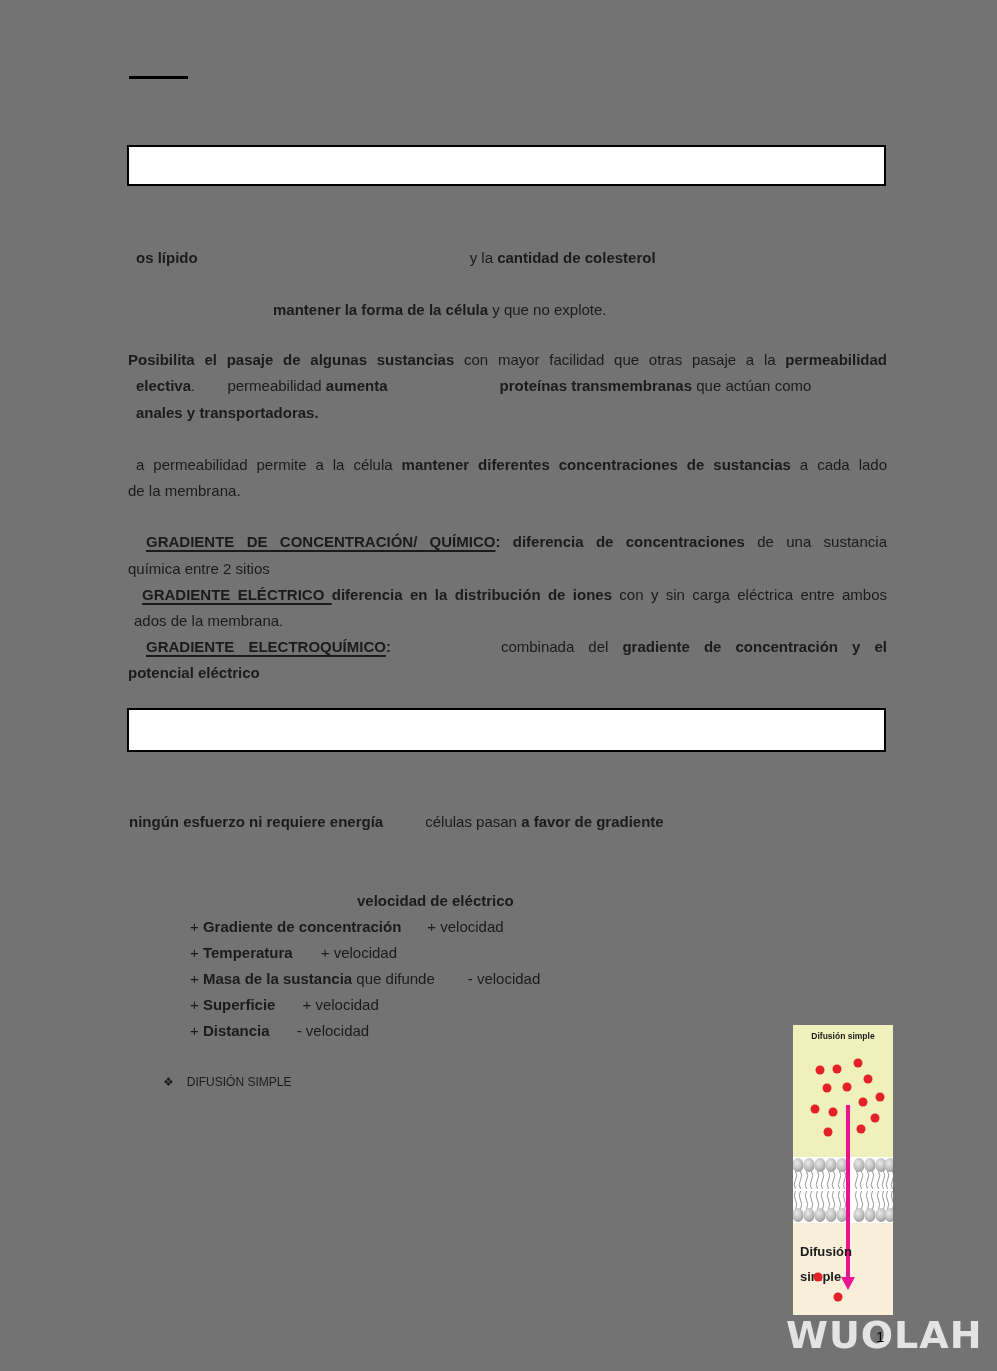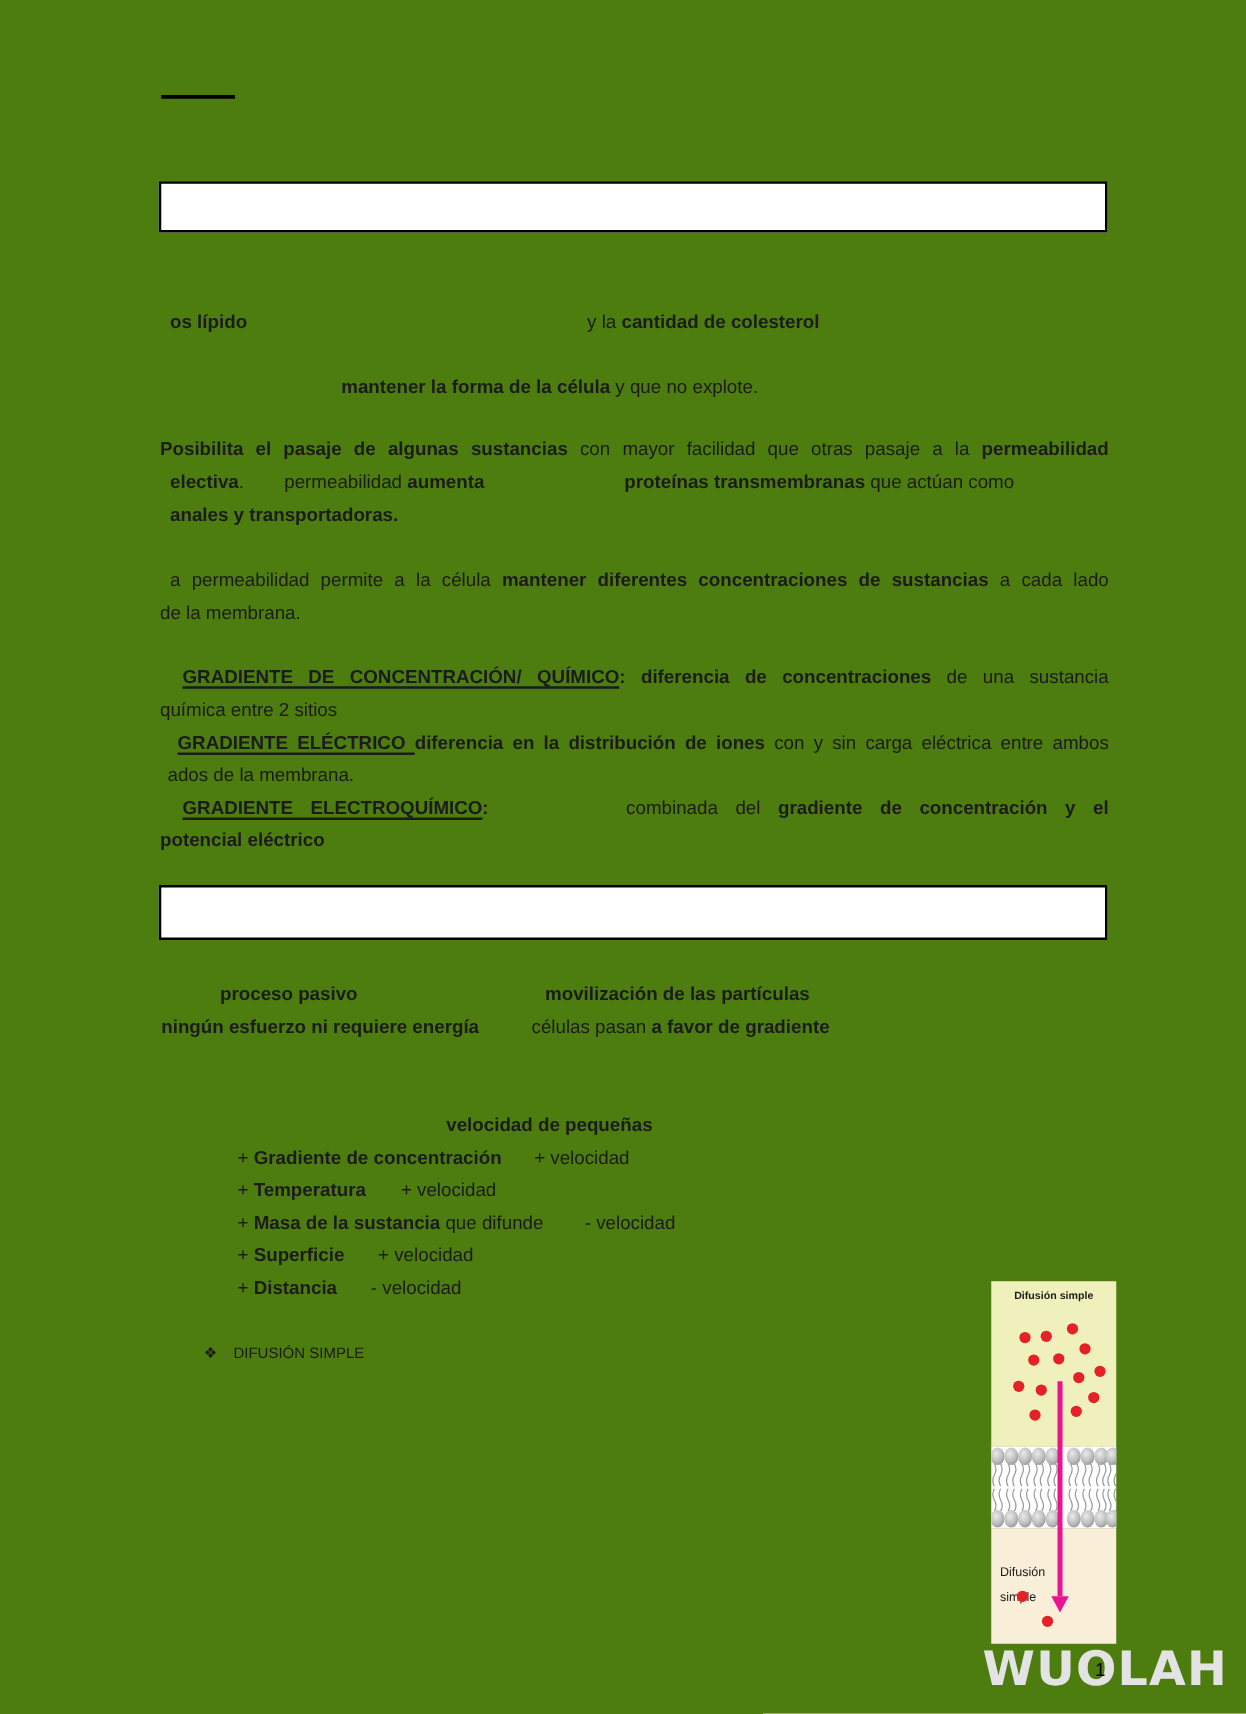--- a/index.html
+++ b/index.html
@@ -1,19 +1,19 @@
 <!DOCTYPE html>
 <html><head>
 <meta charset="utf-8">
 <style>
   * { margin:0; padding:0; box-sizing:border-box; }
   html,body { background:#ffffff; }
   .page {
     position:relative; width:997px; height:1371px; margin:0 auto;
-    background:#4d7c0f; color:#1b1b1b; overflow:hidden;
+    background:#737373; color:#1b1b1b; overflow:hidden;
     font-family:"Liberation Sans", sans-serif;
     padding-left:28px;
   }
   .line {
     position:absolute; left:128px; width:759px;
     font-size:15px; line-height:26px; white-space:nowrap;
   }
   .jline { white-space:normal; text-align:justify; text-align-last:justify; }
   .b { font-weight:700; }
   .u { text-decoration:underline; text-decoration-thickness:1.5px; text-underline-offset:3px; }
@@ -25,22 +25,22 @@
   .figure { position:absolute; left:793px; top:1025px; width:100px; height:290px; }
   .fig-top    { position:absolute; top:0;    left:0; right:0; height:132px; background:#eff0bb; }
   .fig-mem    { position:absolute; top:132px;left:0; right:0; height:66px;  background:#ffffff; }
   .fig-bottom { position:absolute; top:198px;left:0; right:0; height:92px;  background:#f9eed8; }
   .fig-mem svg { position:absolute; inset:0; width:100%; height:100%; }
   .fig-title {
     position:absolute; top:6px; left:0; width:100%; text-align:center;
     font-size:8.5px; font-weight:700; letter-spacing:0; color:#1b1b1b;
   }
   .fig-label {
-    position:absolute; top:224px; left:7px;
-    font-size:10px; font-weight:400; line-height:1.95; color:#1b1b1b;
+    position:absolute; top:214px; left:7px;
+    font-size:13px; font-weight:700; line-height:1.95; color:#1b1b1b;
   }
   .dot {
     position:absolute; width:9px; height:9px; border-radius:50%;
     background:#e32126; transform:translate(-50%,-50%);
   }
   .arrow {
     position:absolute; left:55px; top:80px; width:4px; height:172px;
     background:#ec1390; transform:translateX(-50%);
   }
   .arrow::after {
@@ -107,29 +107,26 @@
   </div>
   <div class="line jline" style="top:634px; padding-left:18px;">
     <span class="b u">GRADIENTE  ELECTROQUÍMICO</span><span class="b">:</span><span class="gap" style="width:110px;"></span><span>combinada del </span><span class="b">gradiente de concentración y el</span>
   </div>
   <div class="line" style="top:660px;">
     <span class="b">potencial eléctrico</span>
   </div>
 
   <div class="box" style="top:708px; height:44px;"></div>
 
-  <div class="line" style="top:783px; padding-left:48px;">
-    <span class="b">proceso pasivo</span><span class="gap" style="width:150px;"></span><span class="b">movilización de las partículas</span>
-  </div>
   <div class="line" style="top:809px; padding-left:1px;">
     <span class="b">ningún esfuerzo ni requiere energía</span><span class="gap" style="width:42px;"></span><span>células pasan </span><span class="b">a favor de gradiente</span>
   </div>
 
   <div class="line" style="top:888px; padding-left:229px;">
-    <span class="b">velocidad de pequeñas</span>
+    <span class="b">velocidad de eléctrico</span>
   </div>
   <div class="line" style="top:914px; padding-left:62px;">
     <span>+ </span><span class="b">Gradiente de concentración</span><span></span><span class="gap" style="width:26px;"></span><span>+ velocidad</span>
   </div>
   <div class="line" style="top:940px; padding-left:62px;">
     <span>+ </span><span class="b">Temperatura</span><span></span><span class="gap" style="width:28px;"></span><span>+ velocidad</span>
   </div>
   <div class="line" style="top:966px; padding-left:62px;">
     <span>+ </span><span class="b">Masa de la sustancia</span><span> que difunde</span><span class="gap" style="width:33px;"></span><span>- velocidad</span>
   </div>

